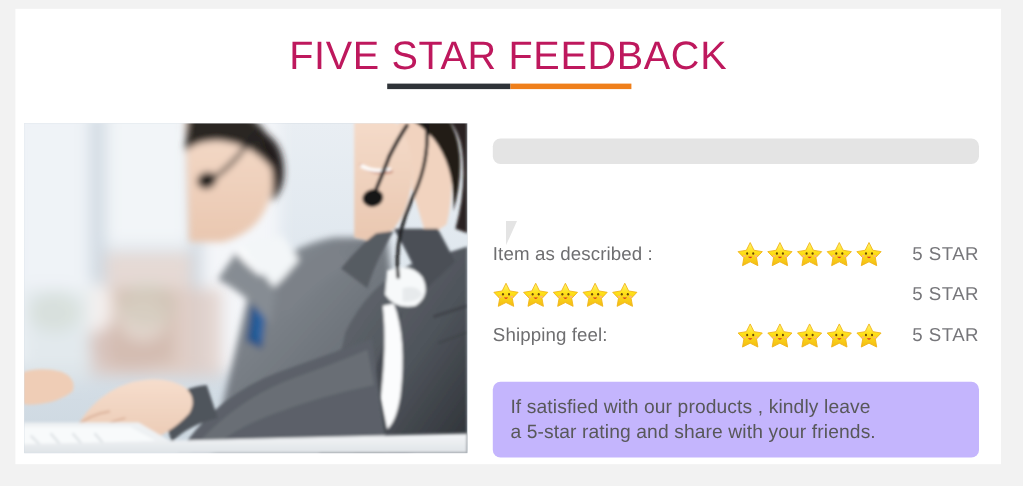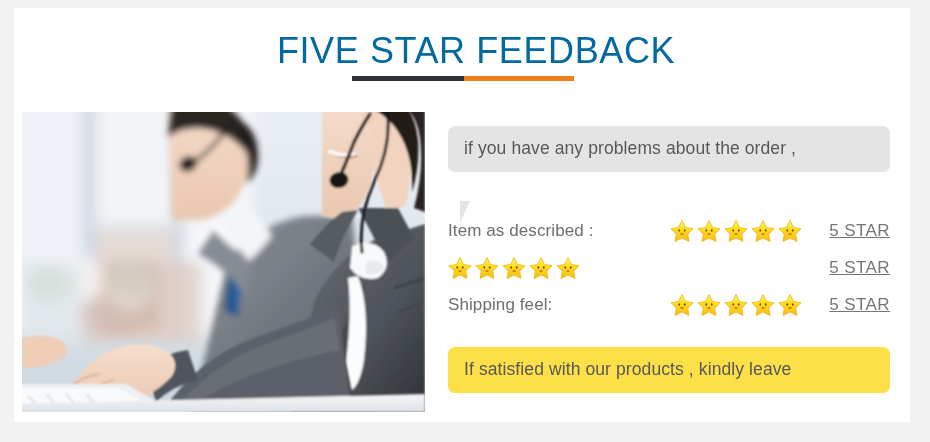--- a/index.html
+++ b/index.html
@@ -26,27 +26,27 @@
     left: 14px;
     top: 8px;
     width: 896px;
     height: 414px;
     background: #ffffff;
   }
 
   
   .title {
     position: absolute;
-    left: 14px;
+    left: 0;
     top: 22px;
     width: 896px;
     text-align: center;
     font-size: 36px;
     letter-spacing: 0.6px;
-    color: #0369a1;
+    color: #be185d;
     font-weight: 400;
     white-space: nowrap;
   }
   .rule {
     position: absolute;
     top: 68px;
     left: 338px;
     width: 222px;
     height: 5px;
     display: flex;
@@ -136,31 +136,30 @@
   }
   .star-ico { display: block; }
   .rating-value {
     flex: 1;
     text-align: right;
     padding-right: 6px;
     font-size: 17px;
     color: #76767a;
     letter-spacing: 0.4px;
     white-space: nowrap;
-    text-decoration: underline;
   }
 
   
   .note {
     position: absolute;
     left: 0;
     top: 235px;
     width: 442px;
     box-sizing: border-box;
-    background: #fde047;
+    background: #c4b5fd;
     border-radius: 7px;
     padding: 11px 12px 12px 16px;
     color: #58585a;
     font-size: 17.5px;
     line-height: 23px;
     letter-spacing: 0.1px;
   }
   .nowrap-line { display: block; white-space: nowrap; }
 </style>
 </head>
@@ -308,21 +307,20 @@
           </g>
 
           <path d="M-10 292 L403 282 L403 300 L-10 300 Z" fill="url(#deskG)"></path>
         </g>
       </svg>
     </div>
 
     <div class="right">
 
       <div class="bubble">
-        <span class="nowrap-line">if you have any problems about the order ,</span>
         <span class="bubble-tail"></span>
       </div>
 
       <div class="ratings">
 
         <div class="rating-row">
           <span class="rating-label">Item as described :</span>
           <span class="stars">
             <span>
                 <svg class="star-ico" width="24" height="24" viewBox="0 0 48 48" xmlns="http://www.w3.org/2000/svg">
@@ -495,17 +493,18 @@
                 </svg>
               </span>
           </span>
           <span class="rating-value">5 STAR</span>
         </div>
 
       </div>
 
       <div class="note">
         <span class="nowrap-line">If satisfied with our products ,  kindly leave</span>
+        <span class="nowrap-line">a 5-star rating and share with your friends.</span>
       </div>
 
     </div>
   </div>
 </div>
 
 </body></html>

